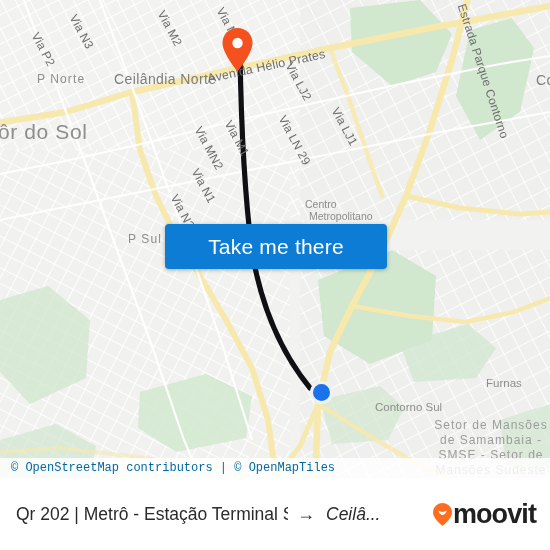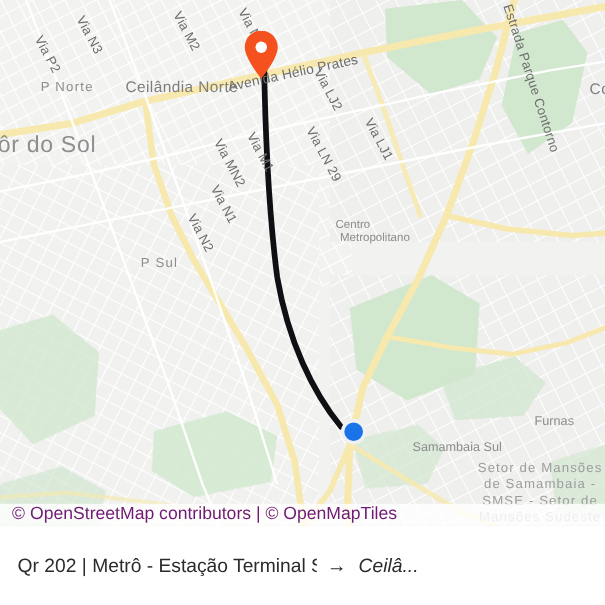--- a/index.html
+++ b/index.html
@@ -130,23 +130,23 @@
     top: 458px;
     width: 550px;
     height: 20px;
     background: rgba(255,255,255,0.82);
     display: flex;
     align-items: center;
     box-sizing: border-box;
     padding-left: 11px;
   }
   .attribution span {
-    font-size: 16px;
-    color: #701a75;
-    font-family: Liberation Sans, sans-serif;
+    font-size: 12px;
+    color: #0369a1;
+    font-family: Liberation Mono, monospace;
   }
 
   
   .footer {
     position: absolute;
     left: 0;
     top: 478px;
     width: 550px;
     height: 72px;
     background: #ffffff;
@@ -279,38 +279,46 @@
     <div class="map-label lbl-street" style="left:180px;top:192px;transform:rotate(62deg);transform-origin:left top;">Via N2</div>
     <div class="map-label lbl-street" style="left:234px;top:118px;transform:rotate(62deg);transform-origin:left top;">Via M1</div>
     <div class="map-label lbl-street" style="left:288px;top:113px;transform:rotate(62deg);transform-origin:left top;">Via LN 29</div>
     <div class="map-label lbl-street" style="left:341px;top:105px;transform:rotate(62deg);transform-origin:left top;">Via LJ1</div>
     <div class="map-label lbl-street" style="left:468px;top:2px;transform:rotate(72deg);transform-origin:left top;">Estrada Parque Contorno</div>
     <div class="map-label lbl-small" style="left:305px;top:198px;">Centro</div>
     <div class="map-label lbl-small" style="left:288px;top:210px;margin-left:21px;">Metropolitano</div>
     <div class="map-label lbl-place" style="left:128px;top:232px;">P Sul</div>
     <div class="map-label lbl-place-mid" style="left:536px;top:72px;">Co</div>
     <div class="map-label lbl-small" style="left:486px;top:377px;font-size:11.5px;">Furnas</div>
-    <div class="map-label lbl-small" style="left:375px;top:401px;font-size:11.5px;">Samambaia Sul</div>
+    <div class="map-label lbl-small" style="left:375px;top:401px;font-size:11.5px;">Contorno Sul</div>
     <div class="map-label lbl-area" style="left:432px;top:418px;width:118px;">Setor de Mansões de Samambaia - SMSE - Setor de Mansões Sudeste</div>
 
     <div class="pin">
       <svg width="31" height="44" viewBox="0 0 31 44">
         <path d="M15.5 0 C7 0 0.5 6.6 0.5 15 C0.5 25.5 15.5 43.5 15.5 43.5 C15.5 43.5 30.5 25.5 30.5 15 C30.5 6.6 24 0 15.5 0 Z" fill="#f4511e"></path>
         <circle cx="15.5" cy="15" r="5.2" fill="#ffffff"></circle>
       </svg>
     </div>
 
     <div class="dot-marker"></div>
 
+    <button class="cta">Take me there</button>
 
     <div class="attribution">
       <span>© OpenStreetMap contributors | © OpenMapTiles</span>
     </div>
   </div>
 
   <div class="footer">
     <div class="footer-origin">Qr 202 | Metrô - Estação Terminal Samam...</div>
     <div class="footer-arrow">→</div>
     <div class="footer-dest">Ceilâ...</div>
 
+    <div class="brand">
+      <svg class="brand-mark" viewBox="0 0 19 23">
+        <path d="M9.5 0 C4.3 0 0 4.2 0 9.4 C0 15.9 9.5 22.8 9.5 22.8 C9.5 22.8 19 15.9 19 9.4 C19 4.2 14.7 0 9.5 0 Z" fill="#ff6d1f"></path>
+        <path d="M5.3 7.6 C6.0 10.6 8.0 12.0 9.6 12.0 C11.2 12.0 13.1 10.6 13.8 7.6 C12.0 8.6 10.8 8.9 9.6 8.9 C8.4 8.9 7.1 8.6 5.3 7.6 Z" fill="#ffffff"></path>
+      </svg>
+      <span class="brand-word">moovit</span>
+    </div>
   </div>
 
 </div>
 
 </body></html>

